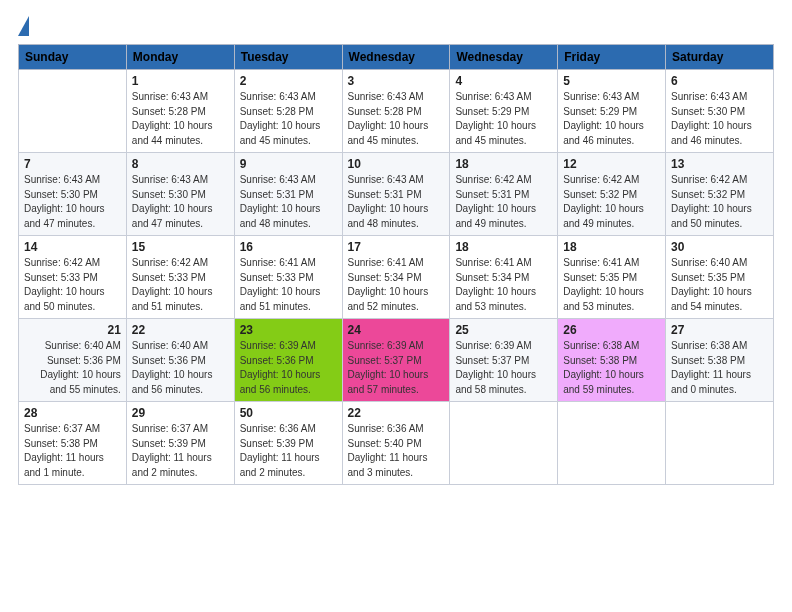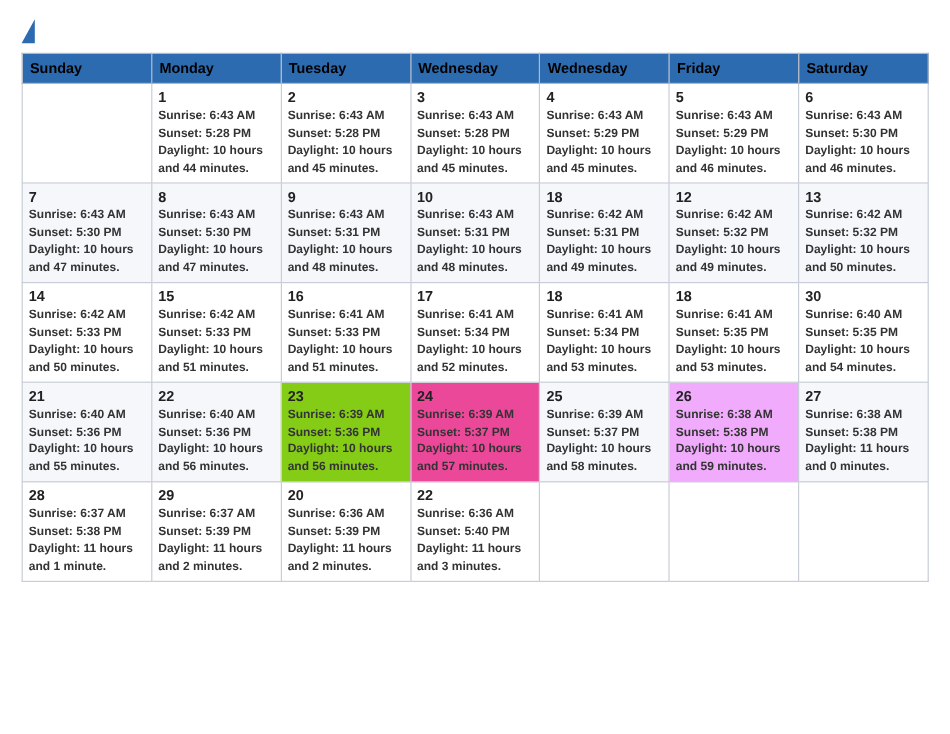--- a/index.html
+++ b/index.html
@@ -78,21 +78,20 @@
     .day-number {
       font-size: 12px;
       font-weight: bold;
       color: #222;
       margin-bottom: 2px;
     }
     .day-info {
       font-size: 10px;
       color: #333;
       line-height: 1.45;
-      font-weight: bold;
     }
     .empty-cell {
       background: #f5f7fa;
     }
     .logo-triangle {
       width: 0;
       height: 0;
       border-left: 11px solid transparent;
       border-bottom: 20px solid #2c6bb0;
       display: inline-block;
@@ -271,21 +270,21 @@
         </td>
         <td>
           <div class="day-number">30</div>
           <div class="day-info" style="white-space: pre-line;">Sunrise: 6:40 AM
 Sunset: 5:35 PM
 Daylight: 10 hours
 and 54 minutes.</div>
         </td>
       </tr>
       <tr>
-        <td style="background: rgb(245, 247, 250);">
+        <td style="background: rgb(245, 247, 250); text-align: right;">
           <div class="day-number">21</div>
           <div class="day-info" style="white-space: pre-line;">Sunrise: 6:40 AM
 Sunset: 5:36 PM
 Daylight: 10 hours
 and 55 minutes.</div>
         </td>
         <td style="background: rgb(245, 247, 250);">
           <div class="day-number">22</div>
           <div class="day-info" style="white-space: pre-line;">Sunrise: 6:40 AM
 Sunset: 5:36 PM
@@ -337,21 +336,21 @@
 and 1 minute.</div>
         </td>
         <td>
           <div class="day-number">29</div>
           <div class="day-info" style="white-space: pre-line;">Sunrise: 6:37 AM
 Sunset: 5:39 PM
 Daylight: 11 hours
 and 2 minutes.</div>
         </td>
         <td>
-          <div class="day-number">20</div>
+          <div class="day-number">50</div>
           <div class="day-info" style="white-space: pre-line;">Sunrise: 6:36 AM
 Sunset: 5:39 PM
 Daylight: 11 hours
 and 2 minutes.</div>
         </td>
         <td>
           <div class="day-number">22</div>
           <div class="day-info" style="white-space: pre-line;">Sunrise: 6:36 AM
 Sunset: 5:40 PM
 Daylight: 11 hours

